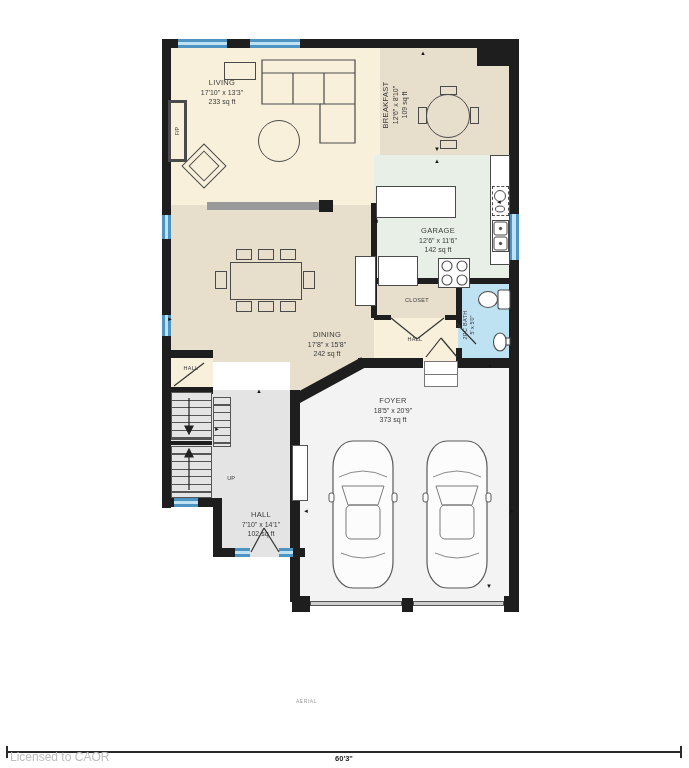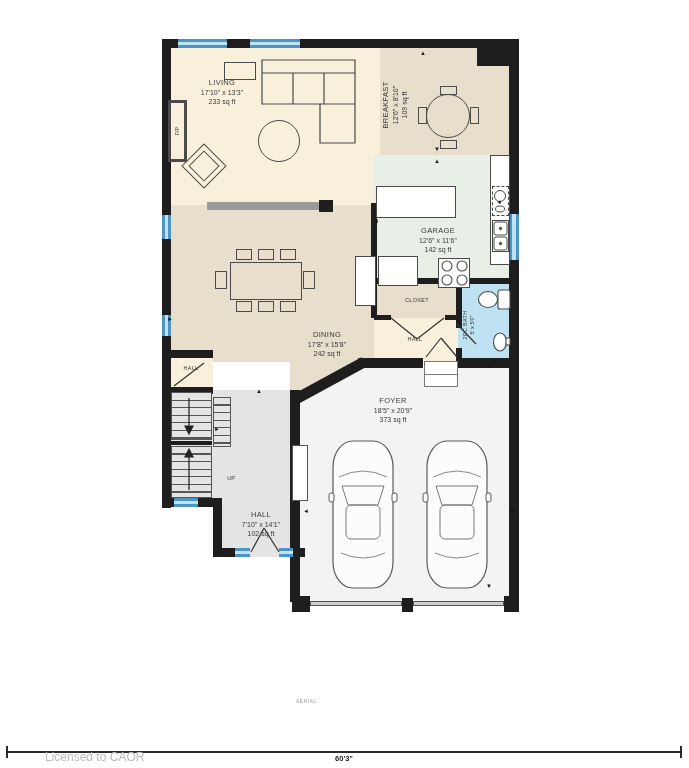--- a/index.html
+++ b/index.html
@@ -15,21 +15,21 @@
   .round{border-radius:50%;}
   .lbl{position:absolute;transform:translate(-50%,-50%);text-align:center;color:#3b3b3b;
        font-size:7px;line-height:1.3;white-space:nowrap;}
   .lbl span{display:block;}
   .lbl .nm{font-size:7.5px;letter-spacing:.3px;}
   .lbl.rot{transform:translate(-50%,-50%) rotate(-90deg);}
   .lbl.tiny{font-size:5.5px;}
   .lbl.tiny .nm{font-size:5.5px;}
   .mk{position:absolute;font-size:6px;color:#151515;line-height:1;}
   .treads{background-color:#e4e4e4;background-image:repeating-linear-gradient(180deg,transparent 0 6.5px,#555 6.5px 7.6px);border:1px solid #555;box-sizing:border-box;}
-  .footer-license{position:absolute;color:#bcbcbc;font-size:12px;margin-left:35px;}
+  .footer-license{position:absolute;color:#bcbcbc;font-size:12px;}
   .scale-line{position:absolute;background:#2a2a2a;}
   .scale-label{position:absolute;font-size:7.5px;font-weight:bold;color:#222;transform:translateX(-50%);background:#fff;padding:0 3px;}
   .watermark{position:absolute;font-size:5px;color:#9d9d9d;letter-spacing:.5px;}
   svg{position:absolute;left:0;top:0;}
 </style>
 </head>
 <body>
 
 <div id="canvas">
 

